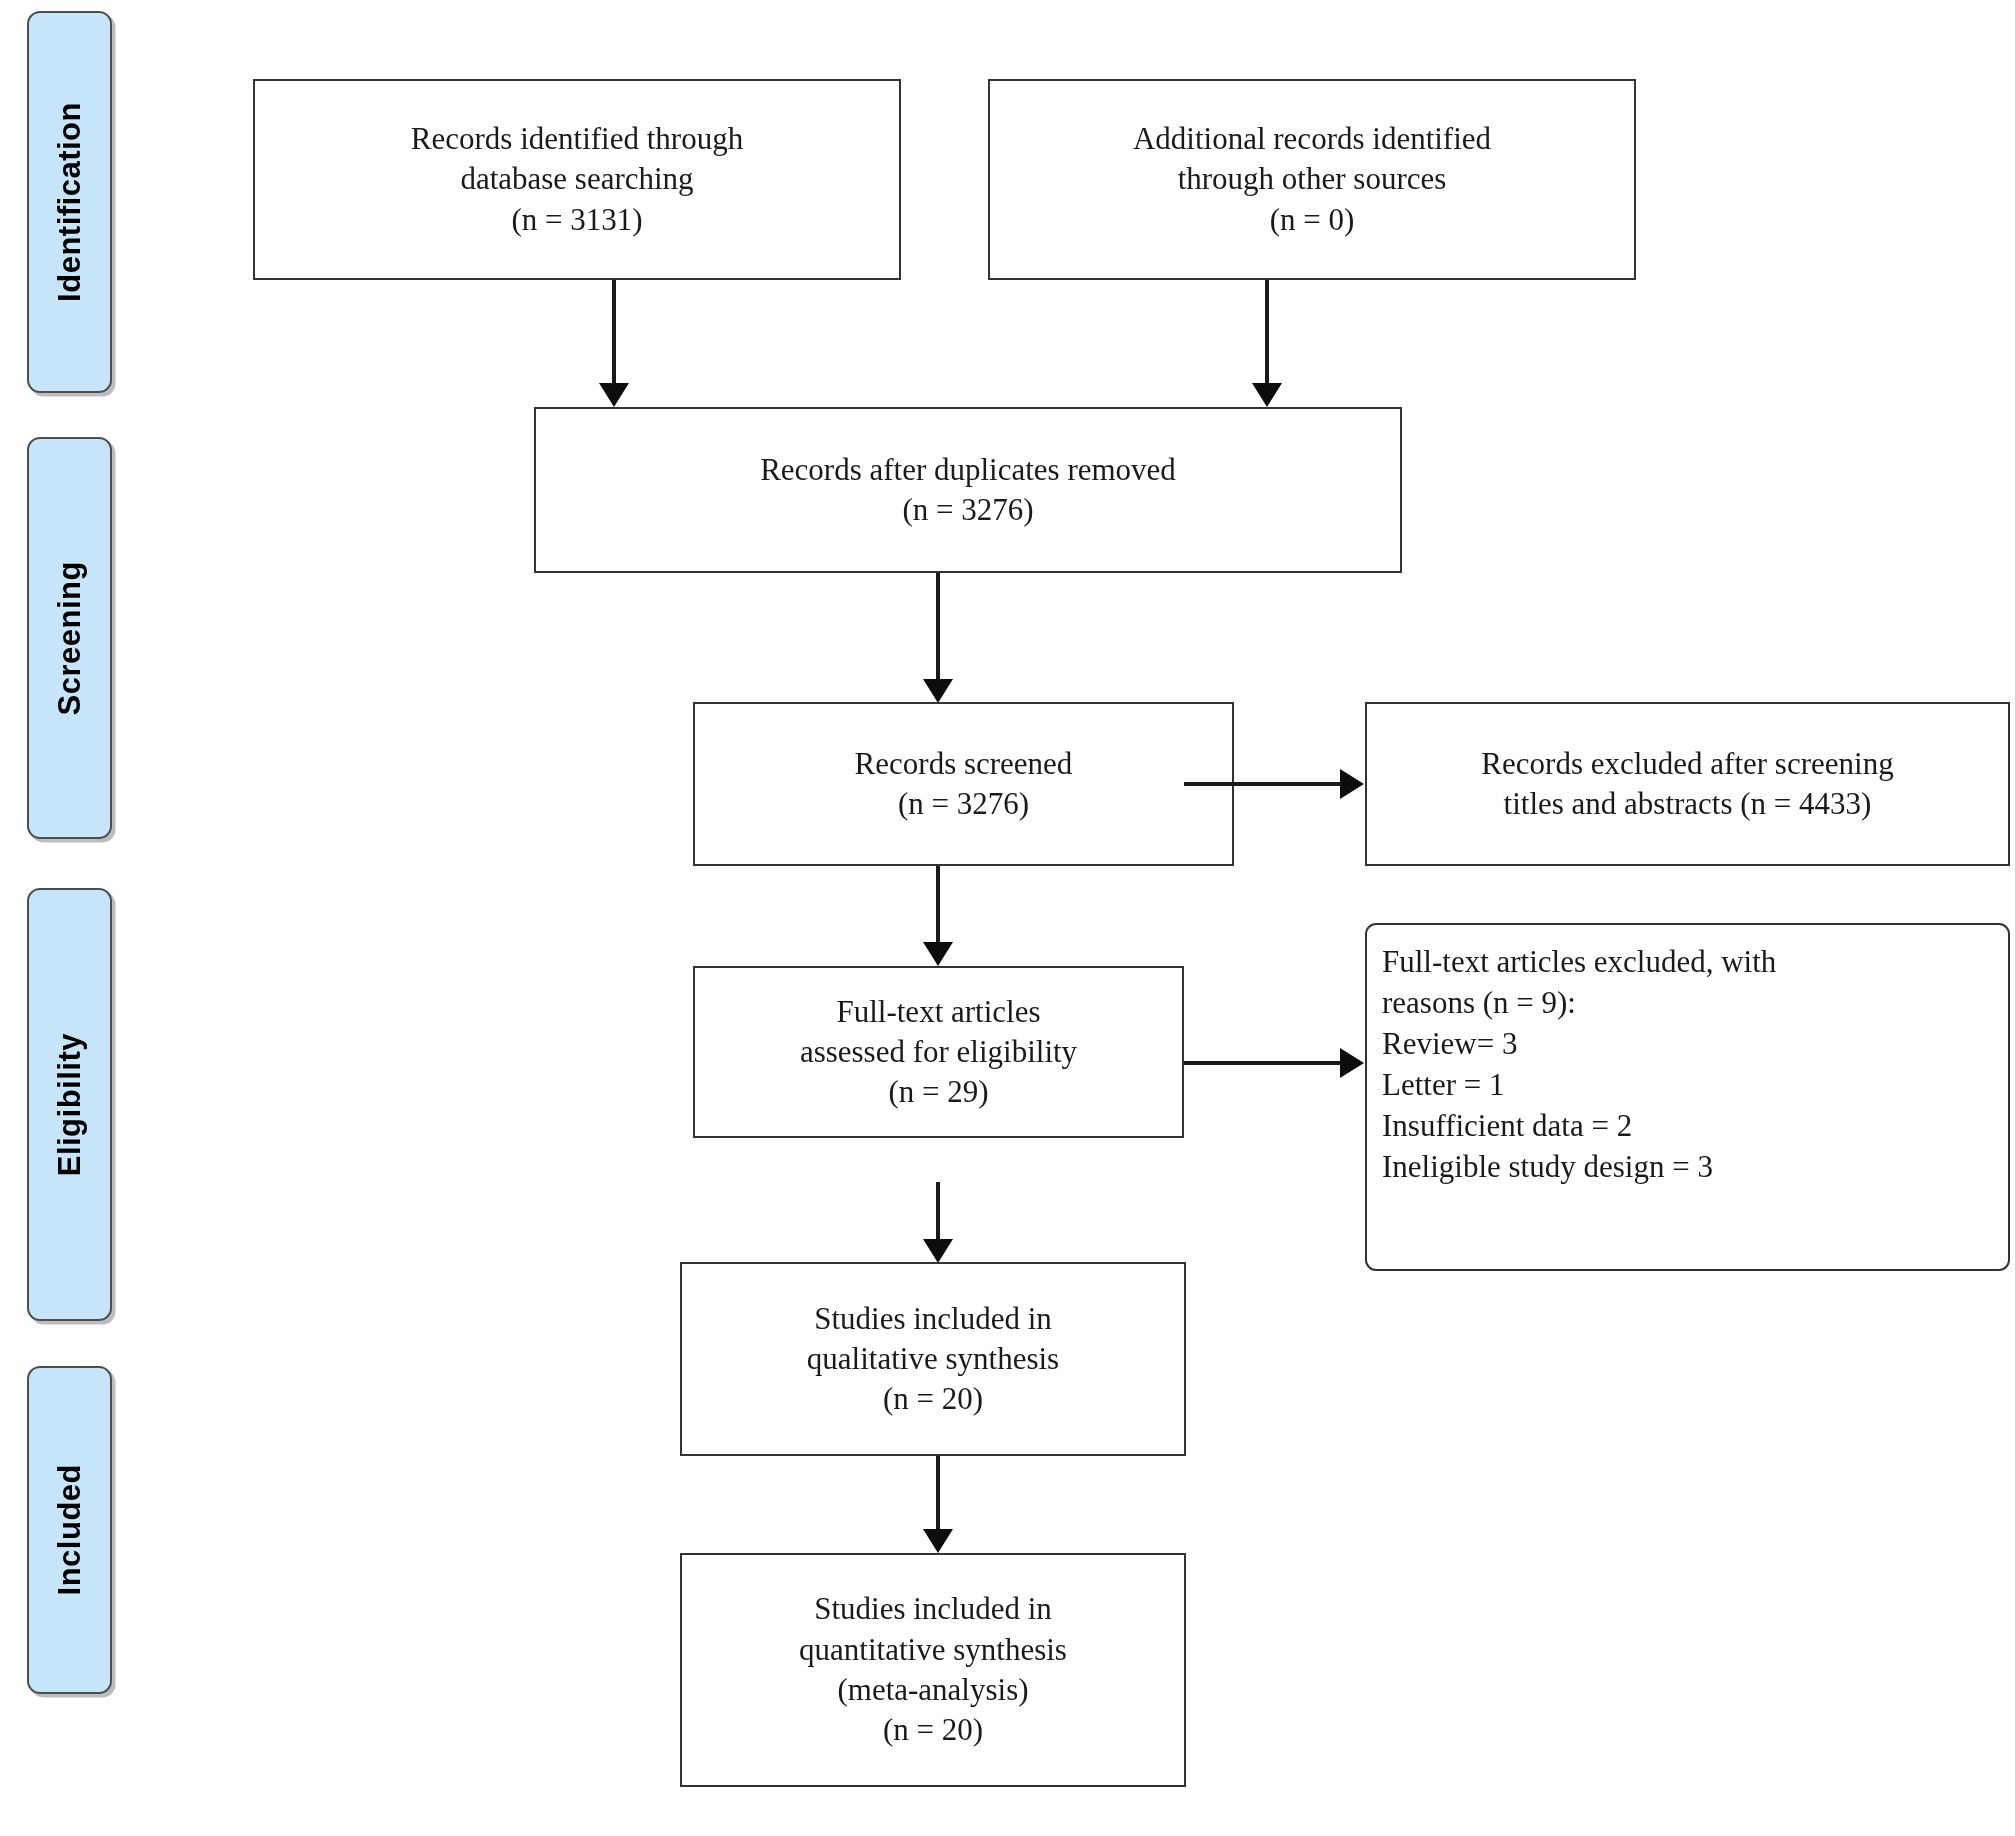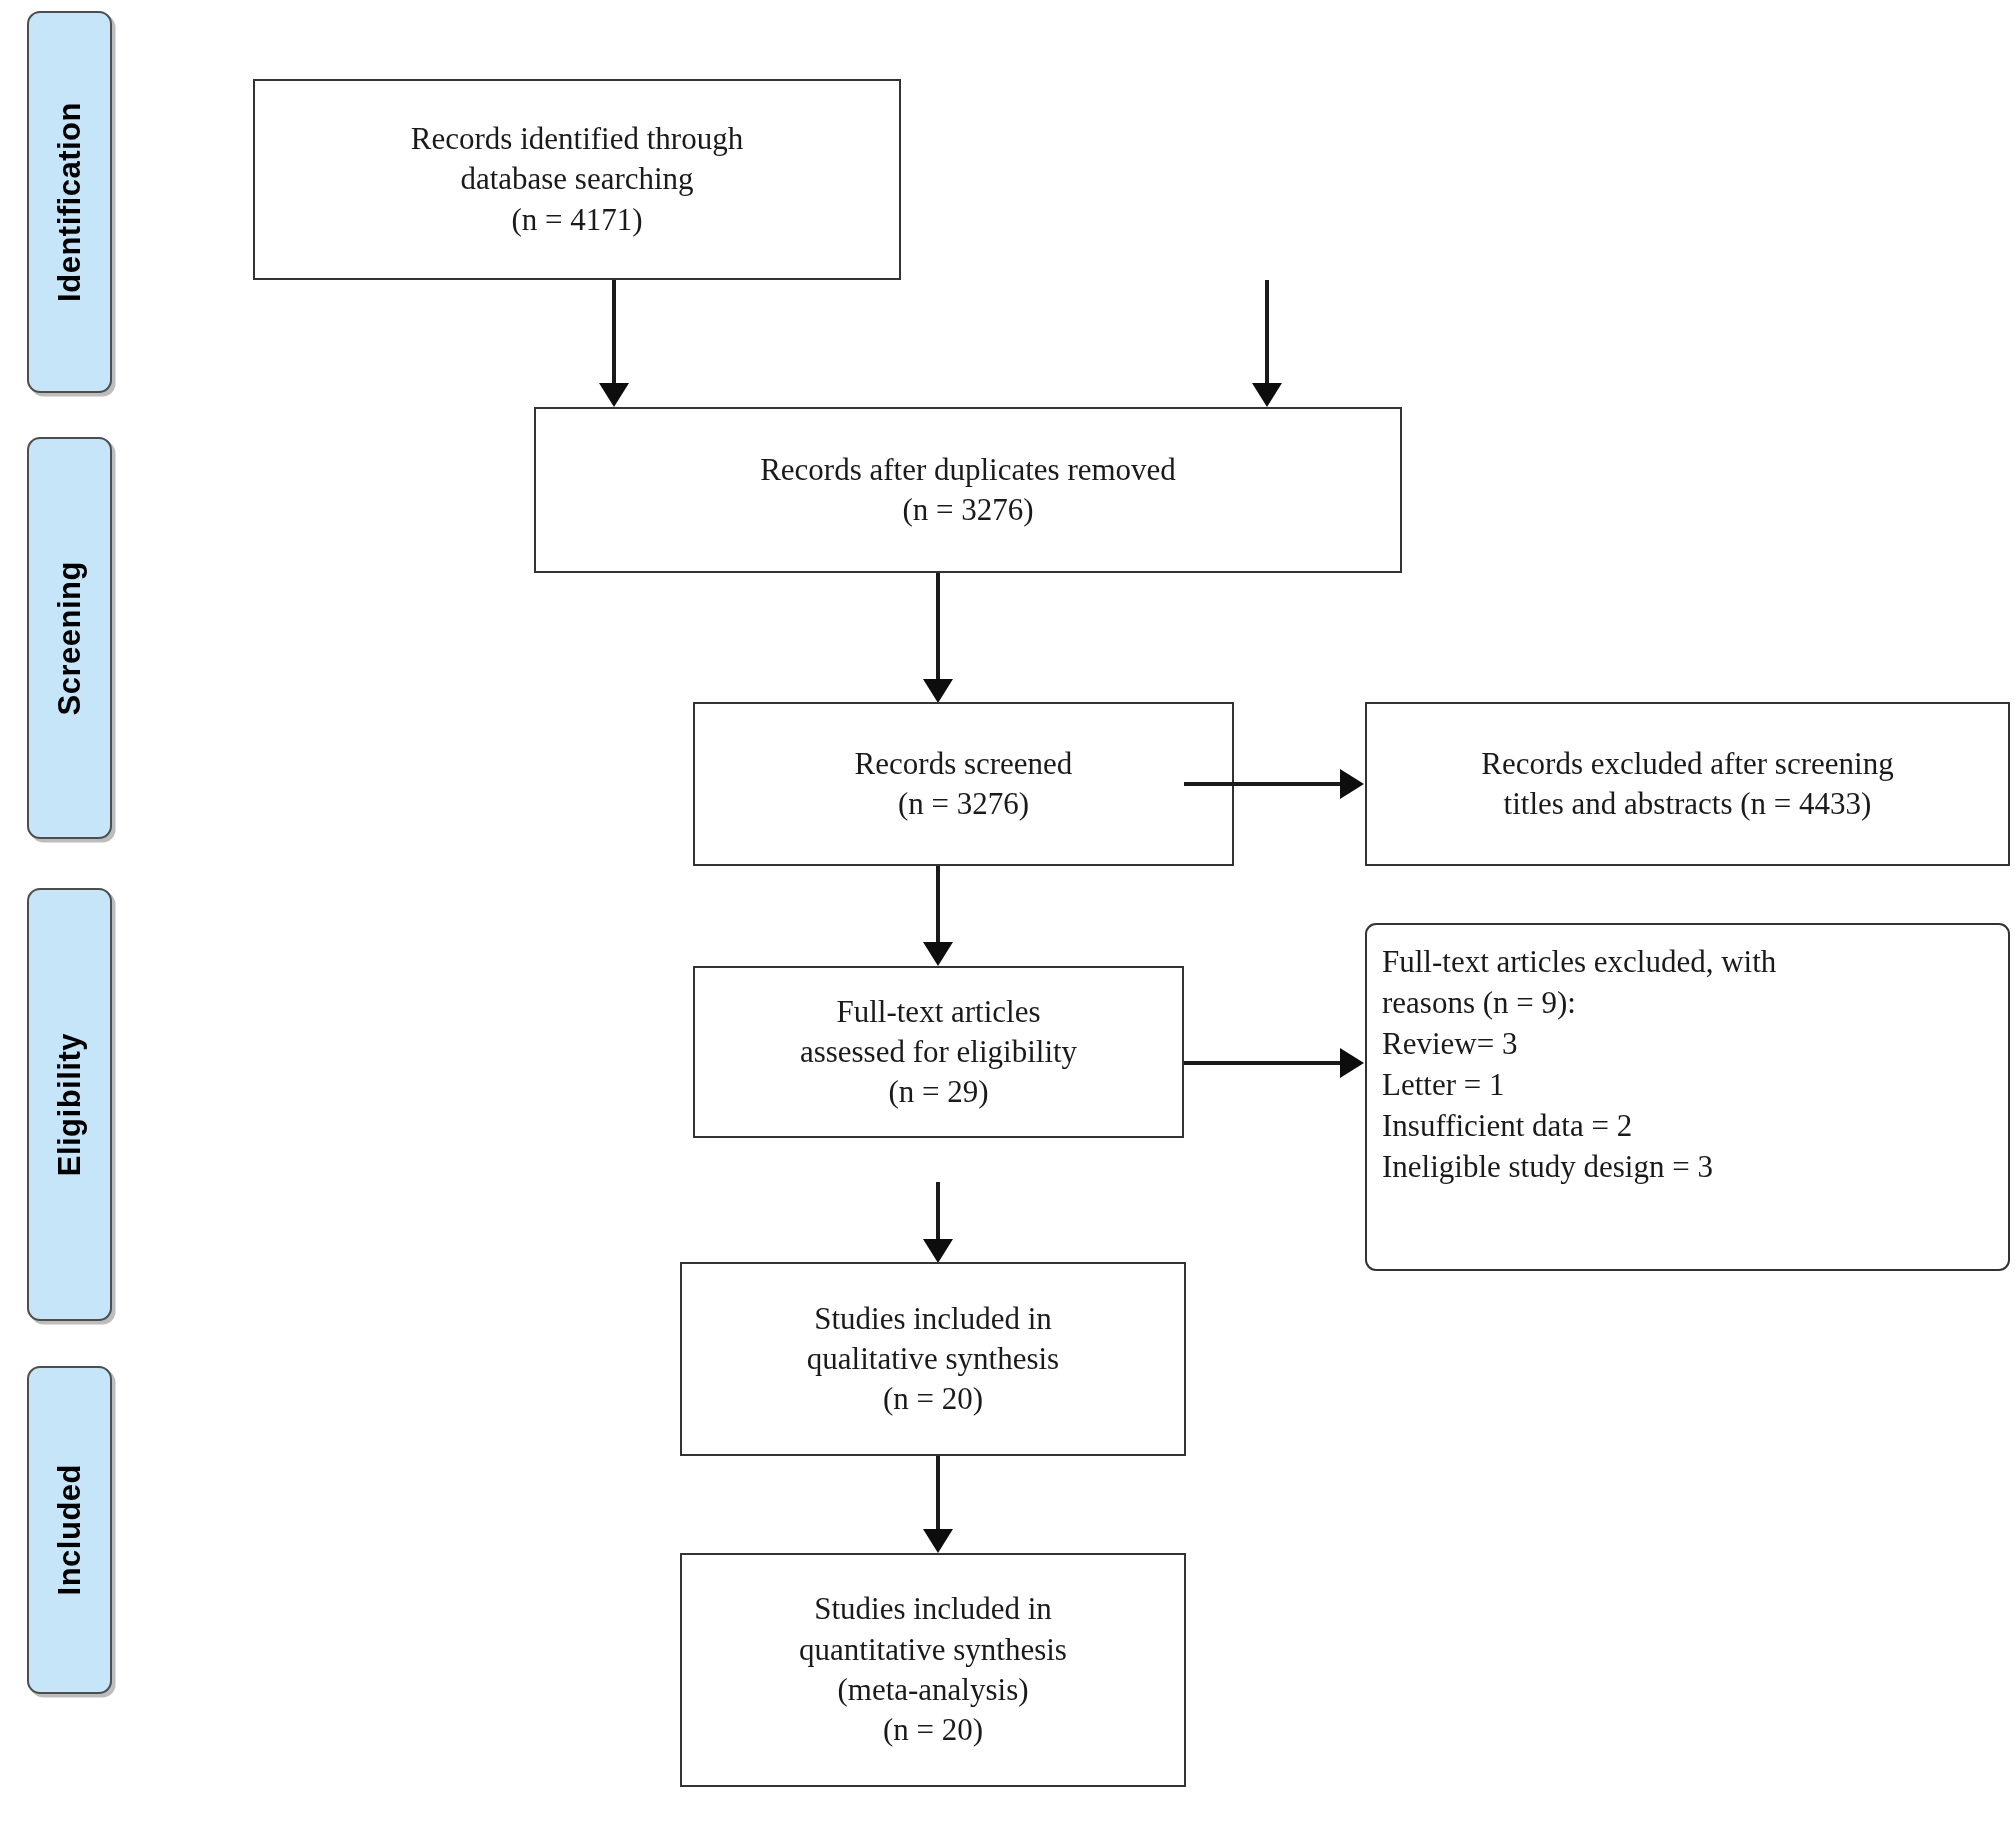--- a/index.html
+++ b/index.html
@@ -108,23 +108,28 @@
     <span>Eligibility</span>
   </div>
 
   <div class="phase" style="left:27px; top:1366px; width:85px; height:328px;">
     <span>Included</span>
   </div>
 
   <div class="node" style="left:253px; top:79px; width:648px; height:201px;">
     <div class="txt">Records identified through
 database searching
-(n = 4171)</div>
+(n = 3131)</div>
   </div>
 
+  <div class="node" style="left:988px; top:79px; width:648px; height:201px;">
+    <div class="txt">Additional records identified
+through other sources
+(n = 0)</div>
+  </div>
 
   <div class="vline" style="left:612px; top:280px; height:107px;"></div>
   <div class="arrow-down" style="left:599px; top:383px;"></div>
 
   <div class="vline" style="left:1265px; top:280px; height:107px;"></div>
   <div class="arrow-down" style="left:1252px; top:383px;"></div>
 
   <div class="node" style="left:534px; top:407px; width:868px; height:166px;">
     <div class="txt">Records after duplicates removed
 (n = 3276)</div>

